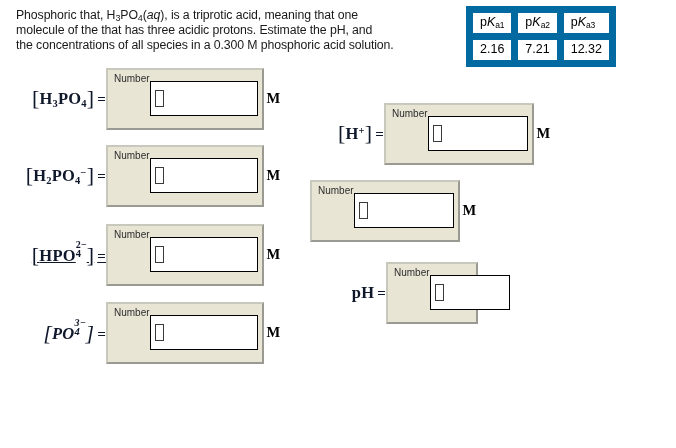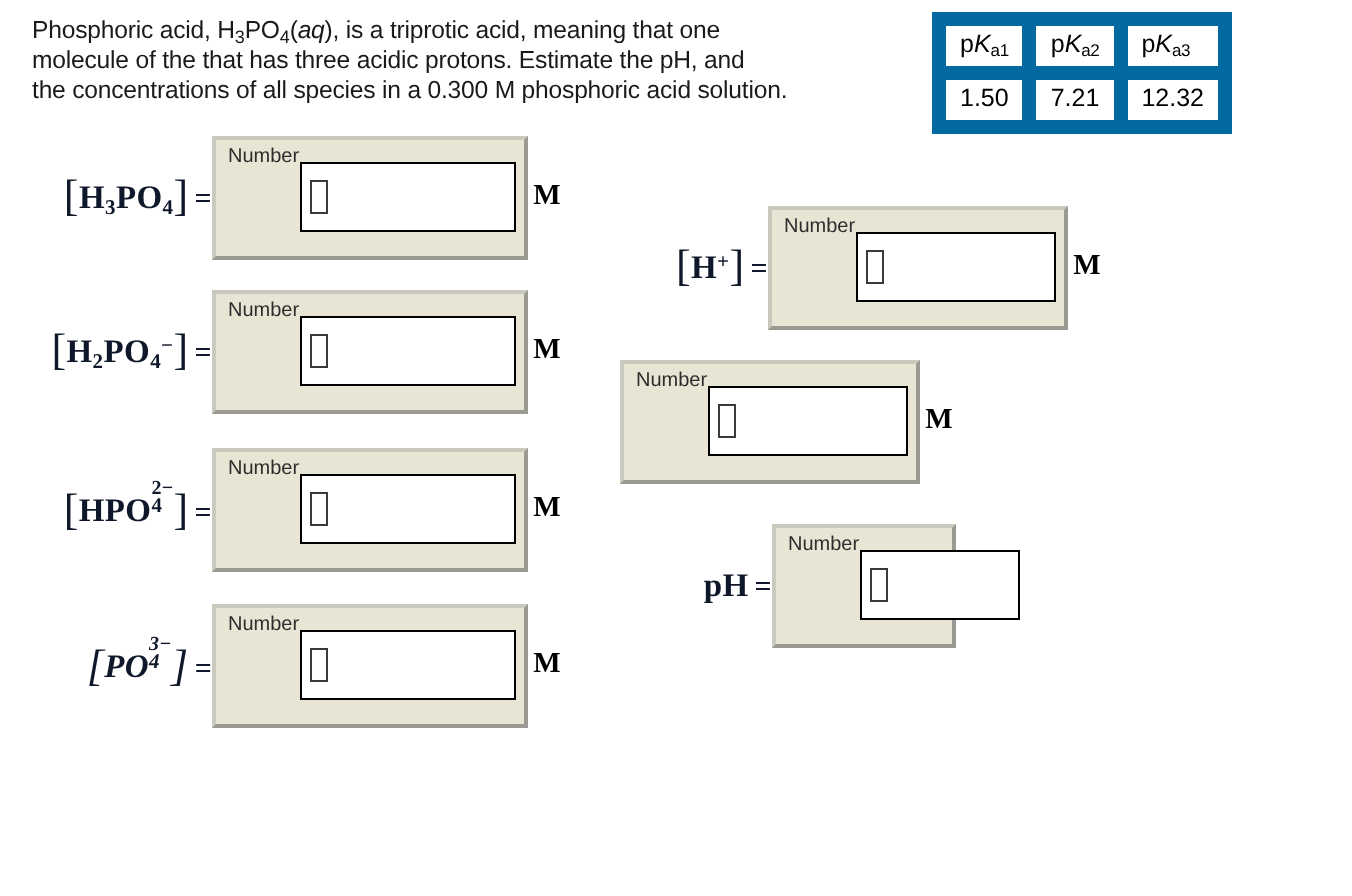--- a/index.html
+++ b/index.html
@@ -169,34 +169,34 @@
     font-weight: bold;
     font-size: 14.5px;
     margin-left: 9px;
     color: #000;
   }
 </style>
 </head>
 <body>
 
 <div class="prompt">
-  <span><span>Phosphoric acid, H</span><sub>3</sub><span>PO</span><sub>4</sub><span>(</span><i>aq</i><span>), is a triprotic acid, meaning that one</span></span><br>
+  <span><span>Phosphoric that, H</span><sub>3</sub><span>PO</span><sub>4</sub><span>(</span><i>aq</i><span>), is a triprotic acid, meaning that one</span></span><br>
   <span>molecule of the that has three acidic protons.  Estimate the pH, and</span><br>
   <span>the concentrations of all species in a 0.300 M phosphoric acid solution.</span>
 </div>
 
 <table class="pka-table">
   <tbody>
       <tr>
     <td class="pka-head"><span>p</span><i>K</i><sub>a1</sub></td>
     <td class="pka-head"><span>p</span><i>K</i><sub>a2</sub></td>
     <td class="pka-head"><span>p</span><i>K</i><sub>a3</sub></td>
   </tr>
   <tr>
-    <td class="val">1.50</td>
+    <td class="val">2.16</td>
     <td class="val">7.21</td>
     <td class="val">12.32</td>
   </tr>
 </tbody>
   </table>
 
 <div class="row" style="left:14px; top:68px; width:262px;">
   <div class="label" style="width:92px;"><span class="brk">[</span><span>H</span><sub>3</sub><span>PO</span><sub>4</sub><span class="brk">]</span><span class="eq">=</span></div>
   <div class="panel" style="width:158px; height:62px;">
     <div class="panel-label">Number</div>
@@ -216,21 +216,21 @@
     <div class="field-line">
       <div class="field" style="width:108px; height:35px;">
           <span class="caret"></span>
         </div>
       <span class="unit">M</span>
     </div>
   </div>
 </div>
 
 <div class="row" style="left:14px; top:224px; width:262px;">
-  <div class="label" style="width:92px;"><span class="brk">[</span><span>HPO</span><span class="stack"><span class="sup">2−</span><span class="sub">4</span></span><span class="brk">]</span><span class="eq">=</span></div>
+  <div class="label" style="width:92px;text-decoration:underline;"><span class="brk">[</span><span>HPO</span><span class="stack"><span class="sup">2−</span><span class="sub">4</span></span><span class="brk">]</span><span class="eq">=</span></div>
   <div class="panel" style="width:158px; height:62px;">
     <div class="panel-label">Number</div>
     <div class="field-line">
       <div class="field" style="width:108px; height:35px;">
           <span class="caret"></span>
         </div>
       <span class="unit">M</span>
     </div>
   </div>
 </div>

